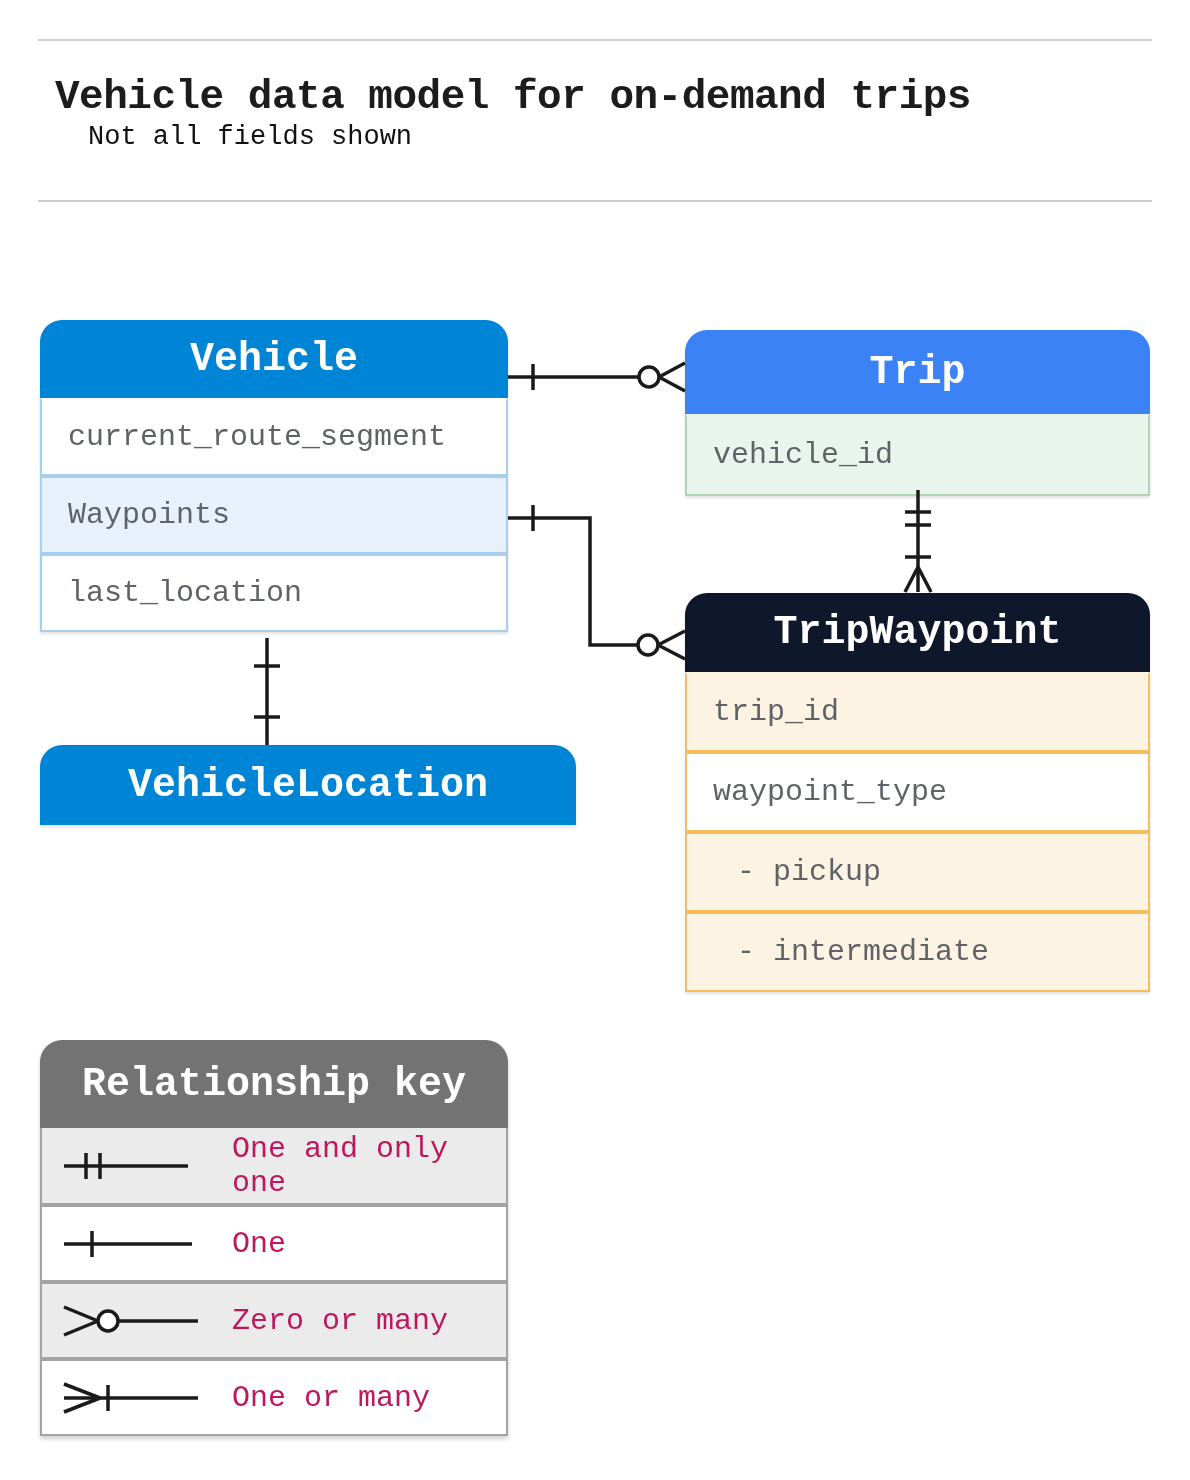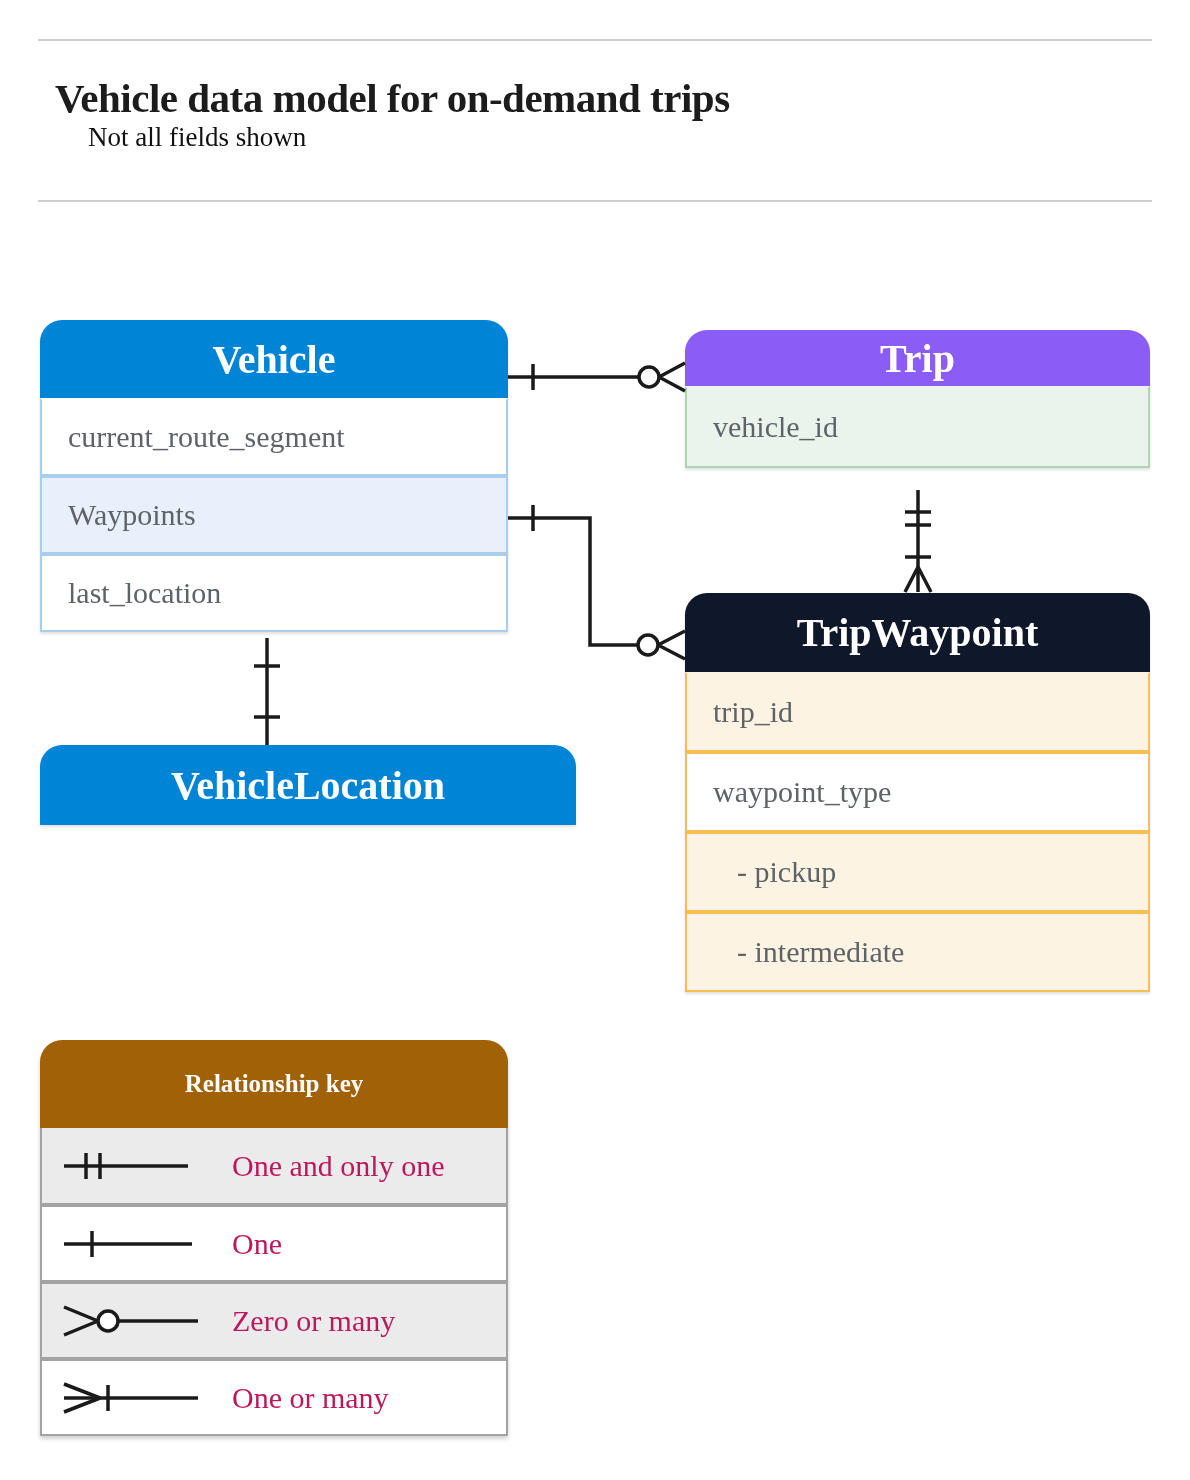--- a/index.html
+++ b/index.html
@@ -1,18 +1,18 @@
 <!DOCTYPE html>
 <html><head>
 <meta charset="utf-8">
 <style>
   html,body{margin:0;padding:0;background:#ffffff;}
   #canvas{
     position:relative;width:1190px;height:1480px;background:#ffffff;
-    font-family:Liberation Serif, serif;overflow:hidden;
+    font-family:Liberation Mono, monospace;overflow:hidden;
   }
   .rule{position:absolute;left:38px;width:1114px;height:2px;background:#cfcfcf;}
   #rule-top{top:39px;}
   #rule-bottom{top:200px;}
   .page-title{
     position:absolute;left:55px;top:74px;font-size:41px;font-weight:700;
     color:#1c1c1c;letter-spacing:-0.5px;
   }
   .page-subtitle{position:absolute;left:55px;top:122px;font-size:27px;color:#111111;margin-left:33px;}
 
@@ -30,34 +30,34 @@
     border:2px solid var(--bc);border-top:none;box-sizing:border-box;
   }
   .etable .row + .row{border-top:2px solid var(--bc);}
   .etable .row:first-child{border-top:2px solid rgba(255,255,255,0);}
   .etable .row.hl{background:var(--hl);}
   .etable .row.indent{padding-left:50px;}
 
   #tbl-vehicle{left:40px;top:320px;width:468px;--bc:#a9ceec;--hl:#e8f1fb;}
   #tbl-vehicle .hdr{height:78px;background:#0084d5;}
   #tbl-trip{left:685px;top:330px;width:465px;--bc:#afd4b4;--hl:#e9f4ec;}
-  #tbl-trip .hdr{height:56px;background:#8b5cf6;}
+  #tbl-trip .hdr{height:84px;background:#3b82f6;}
   #tbl-trip .row{height:82px;}
   #tbl-tripwaypoint{left:685px;top:593px;width:465px;--bc:#f6bd59;--hl:#fdf3e3;}
   #tbl-tripwaypoint .hdr{height:79px;background:#0f172a;}
   #tbl-tripwaypoint .row{height:80px;}
   #tbl-vehiclelocation{left:40px;top:745px;width:536px;--bc:#a9ceec;--hl:#e8f1fb;}
   #tbl-vehiclelocation .hdr{height:80px;background:#0084d5;}
   #tbl-vehiclelocation .row{height:80px;}
 
   
   #legend{left:40px;top:1040px;width:468px;--bc:#a3a3a3;--hl:#ebebeb;position:absolute;
     box-shadow:0 3px 4px rgba(0,0,0,0.18);border-radius:22px 22px 0 0;}
-  #legend .hdr{height:88px;background:#a16207;display:flex;align-items:center;justify-content:center;
-    color:#ffffff;font-weight:700;font-size:25px;border-radius:22px 22px 0 0;}
+  #legend .hdr{height:88px;background:#737373;display:flex;align-items:center;justify-content:center;
+    color:#ffffff;font-weight:700;font-size:40px;border-radius:22px 22px 0 0;}
   #legend .row{
     display:flex;align-items:center;height:77px;padding-left:18px;
     font-size:30px;color:#be185d;background:#ffffff;
     border:2px solid var(--bc);border-top:none;box-sizing:border-box;
   }
   #legend .row + .row{border-top:2px solid var(--bc);}
   #legend .row.hl{background:var(--hl);}
   #legend .sym{width:152px;flex:0 0 152px;margin-right:20px;}
 
   #connectors{position:absolute;left:0;top:0;pointer-events:none;}

